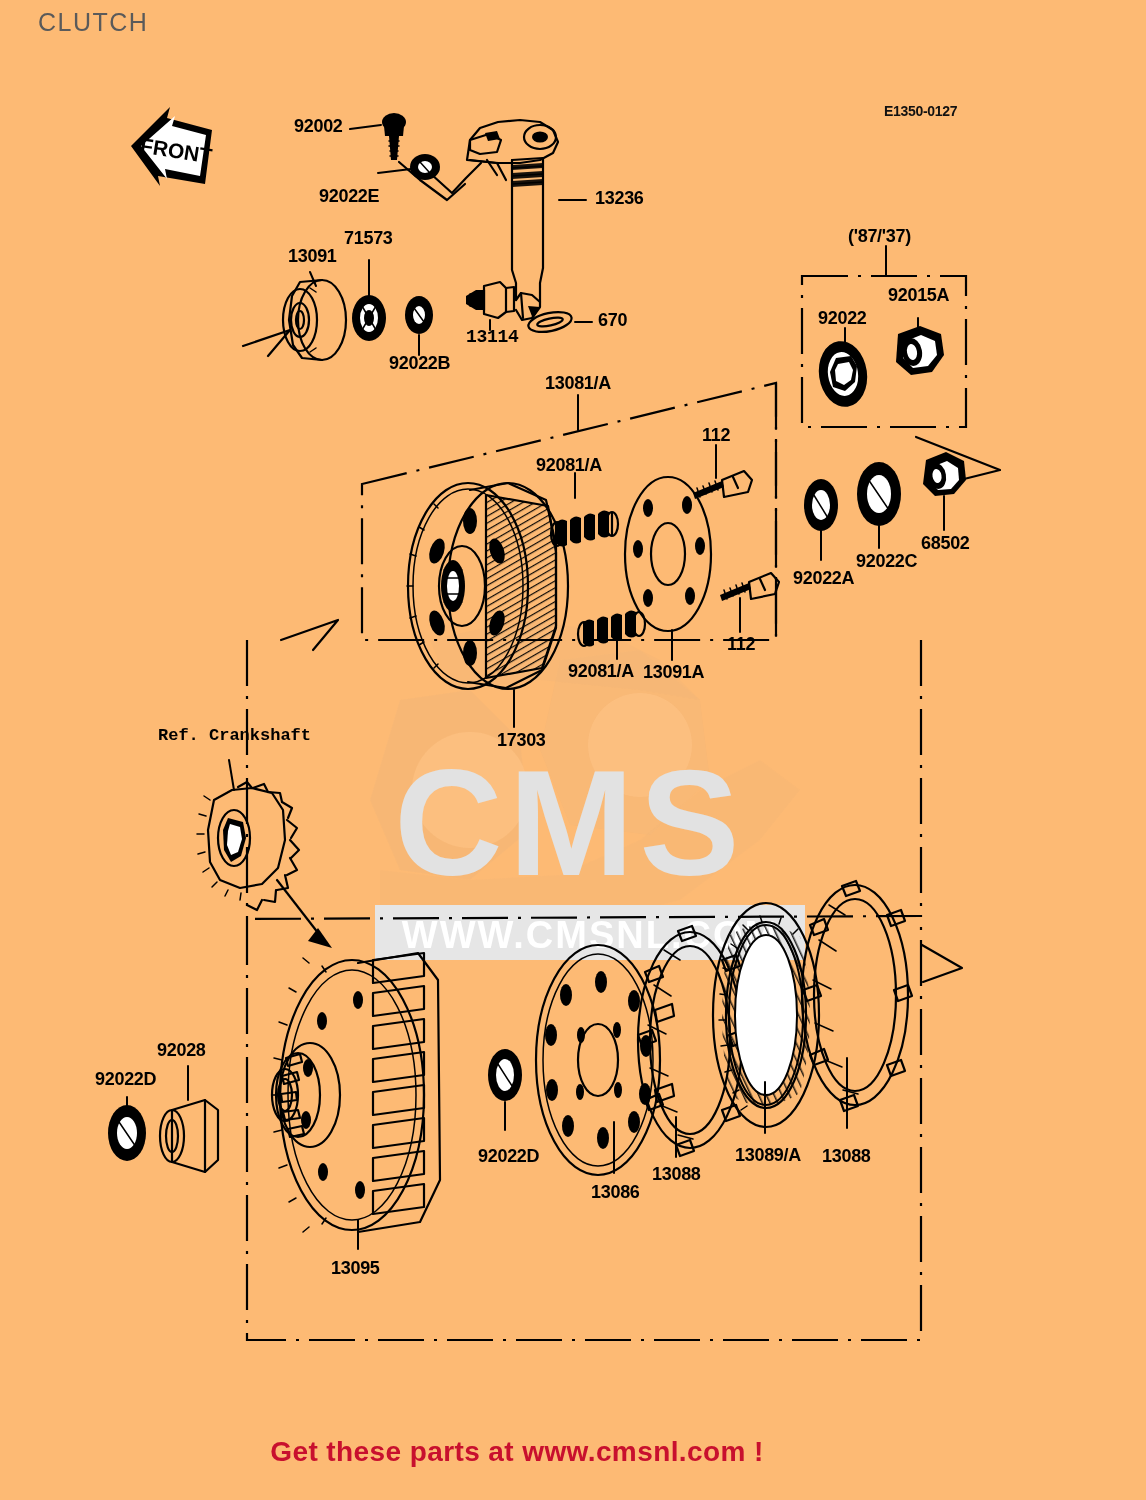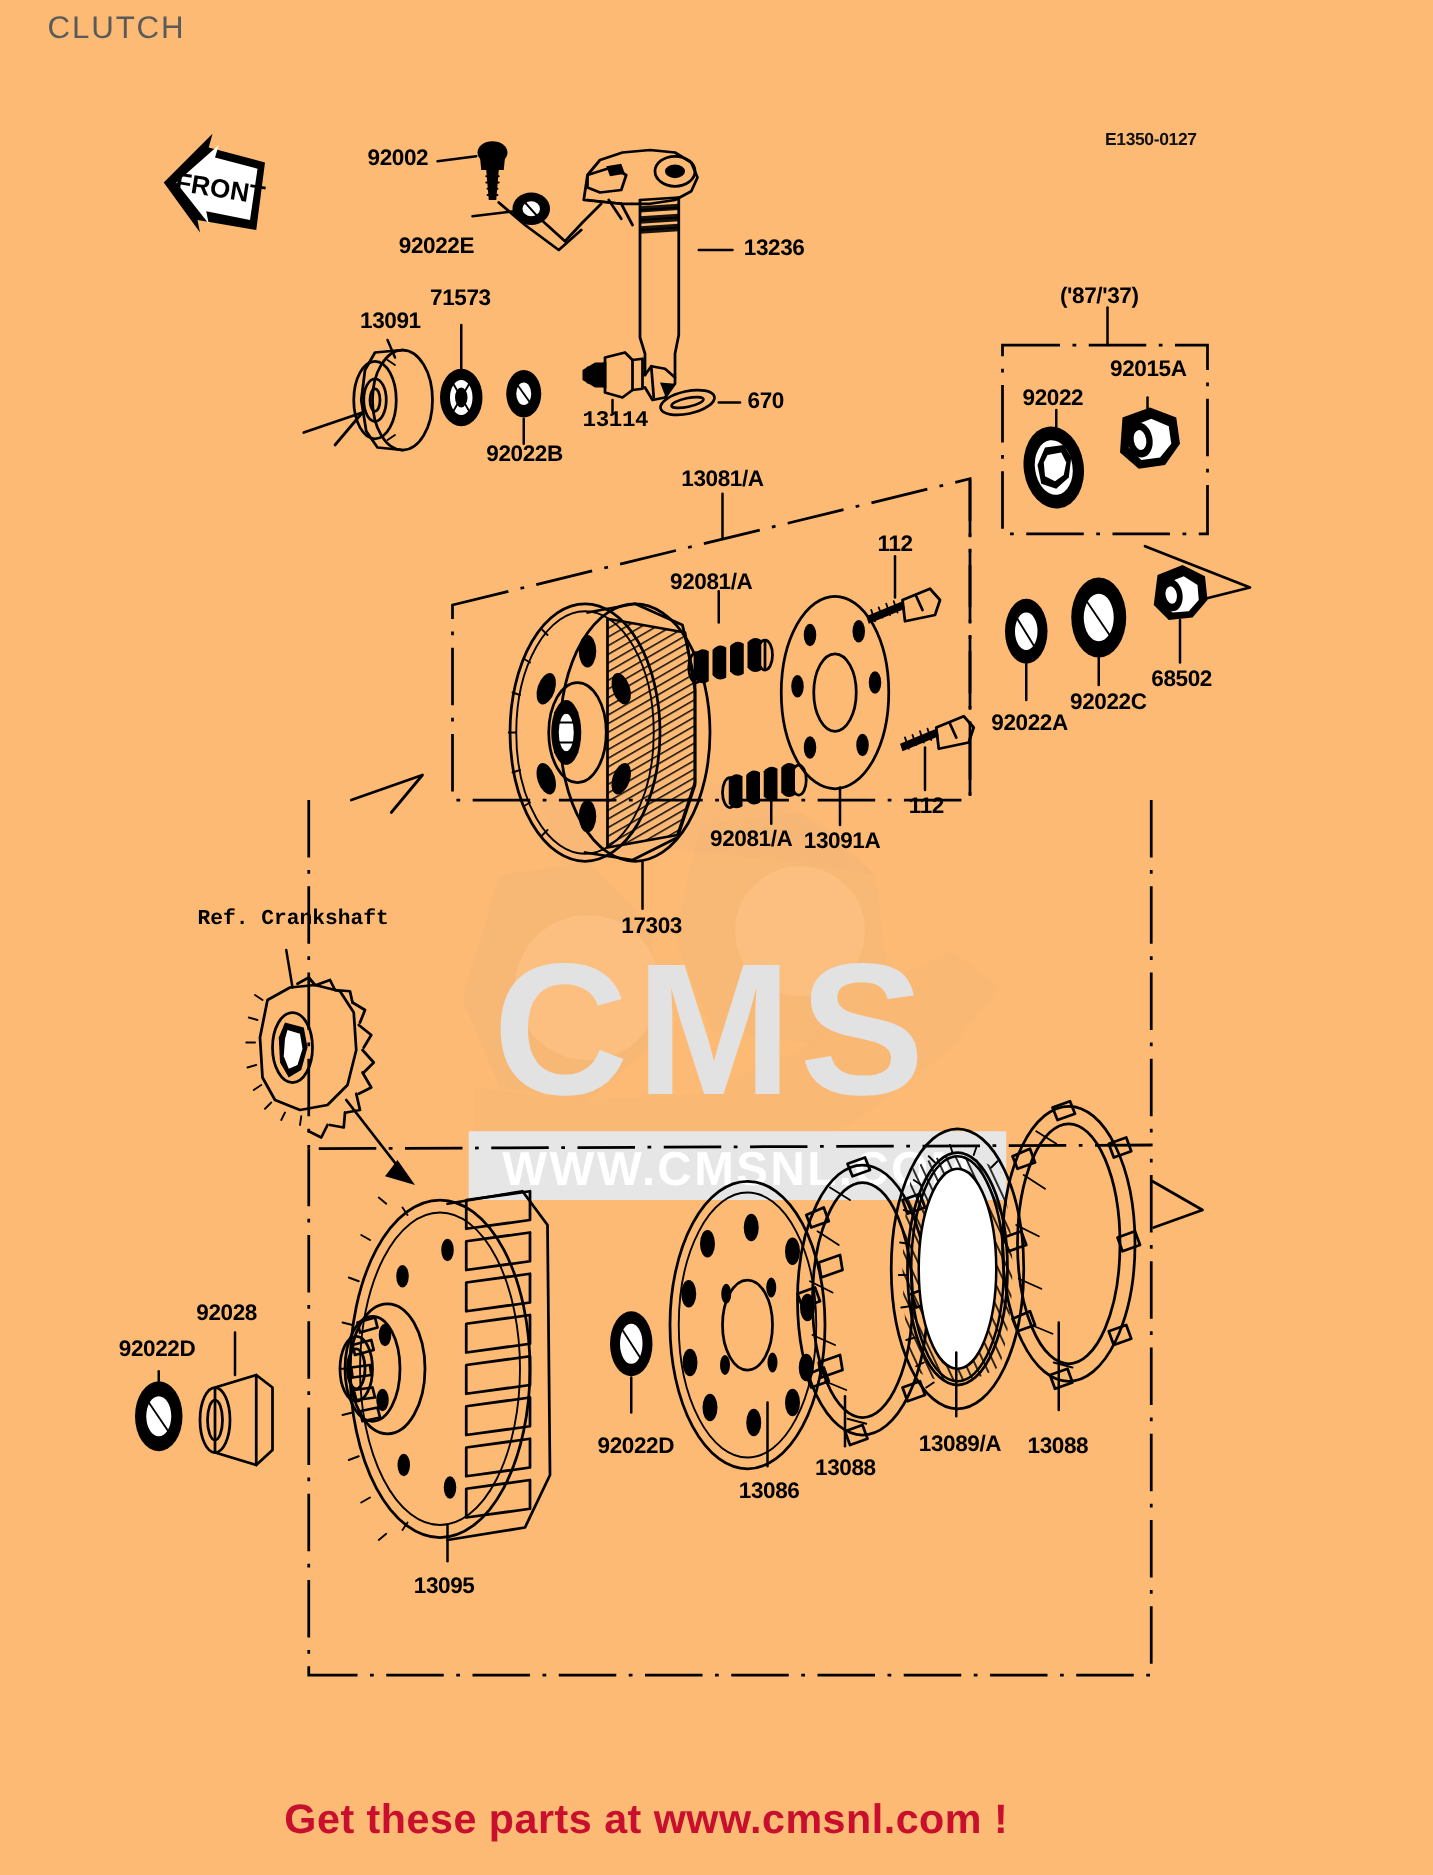--- a/index.html
+++ b/index.html
@@ -30,21 +30,21 @@
     font-weight: bold;
     color: #111;
     letter-spacing: -0.3px;
     font-family: "Liberation Sans", sans-serif;
   }
   #footer-cta {
     position: absolute;
     left: 0; top: 1436px;
     width: 1034px;
     text-align: center;
-    font-size: 33px;
+    font-size: 28px;
     font-weight: bold;
     color: #c8102e;
     letter-spacing: 0.4px;
   }
   svg.layer {
     position: absolute;
     left: 0; top: 0;
     width: 1146px; height: 1500px;
   }
   .lbl {

